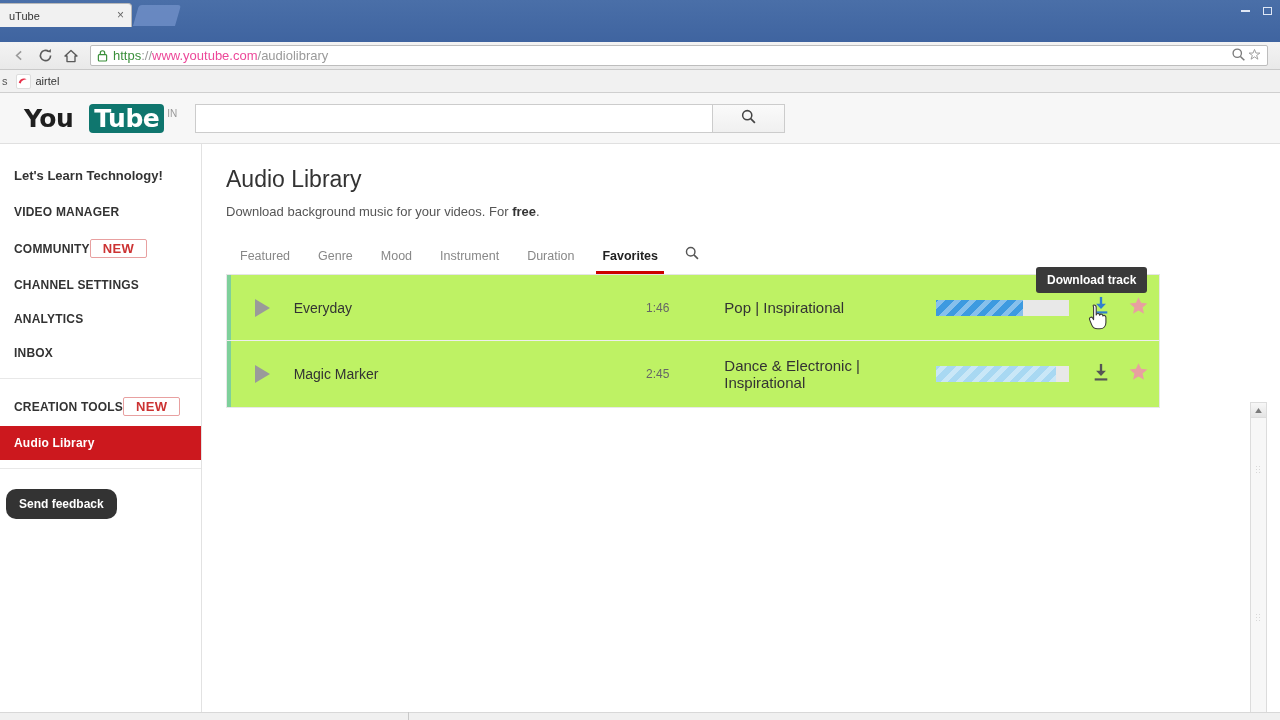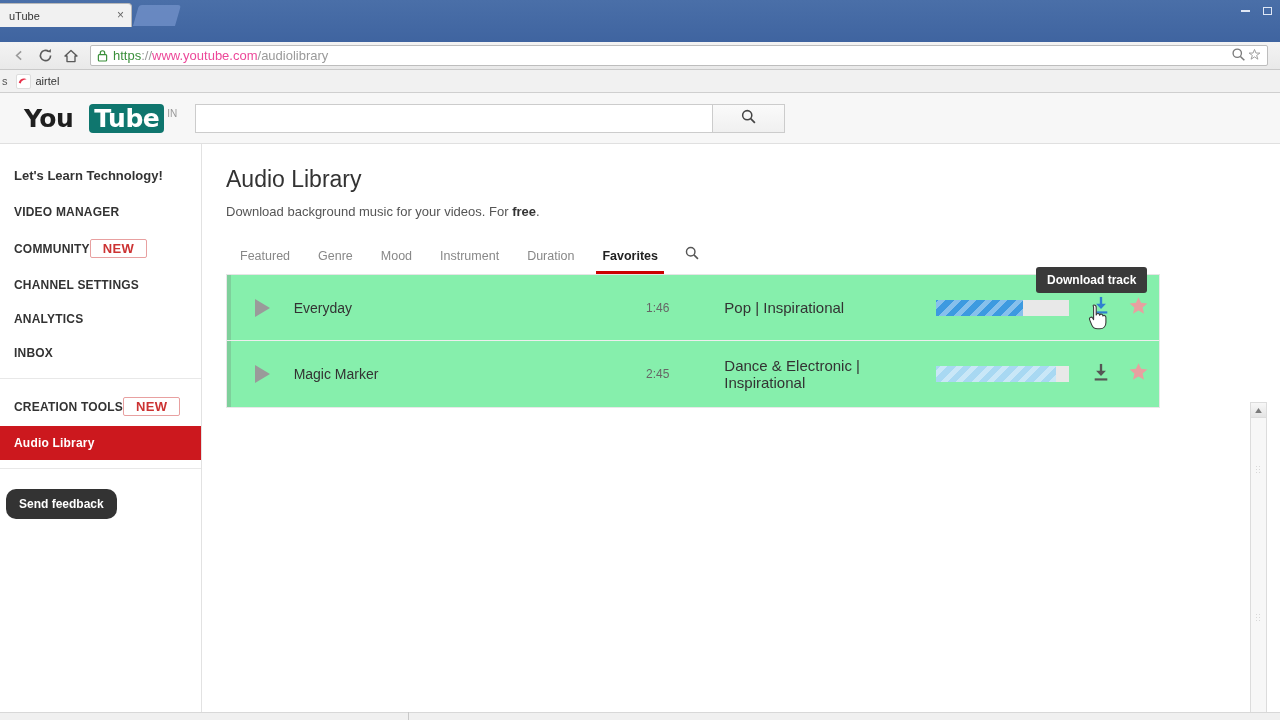--- a/index.html
+++ b/index.html
@@ -236,21 +236,21 @@
     background: #c00;
   }
   .tab-search {
     padding: 4px 12px 9px 12px; cursor: pointer;
     display: flex; align-items: center;
   }
 
   .track-area { position: relative; width: 934px; }
   .track-list {
     border: 1px solid #e8e8e8; border-top: none;
-    background: #86efac;
+    background: #bef264;
   }
   .track-row {
     display: flex; align-items: center;
     height: 66px; position: relative;
     border-bottom: 1px solid #eee;
     padding-left: 0;
   }
   .track-row:last-child { border-bottom: none; }
   .track-accent {
     width: 4px; height: 100%;

